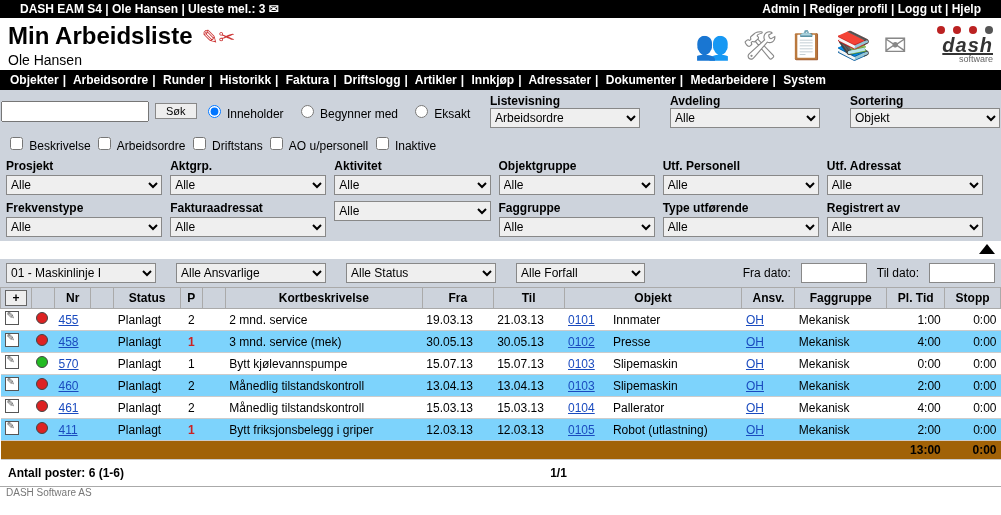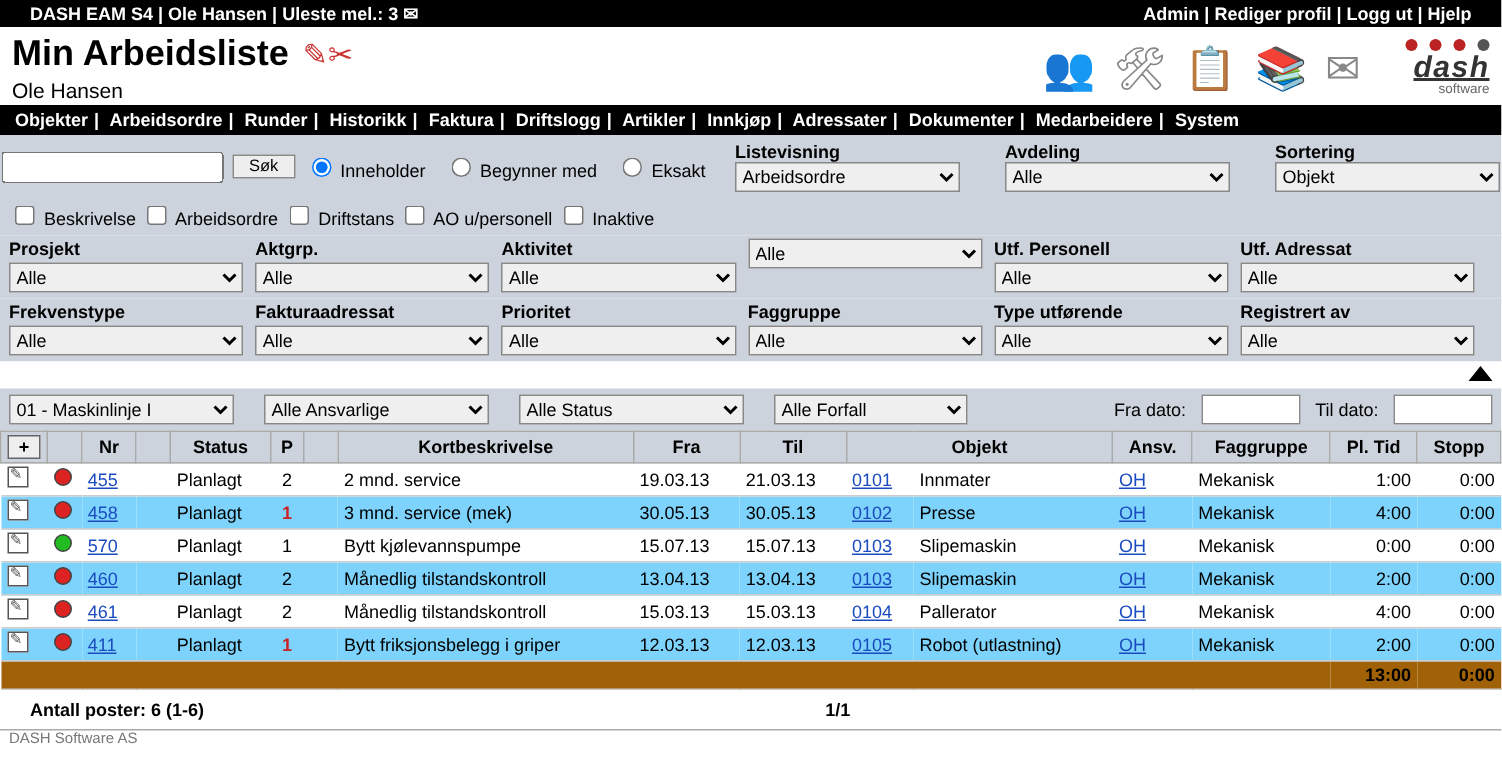--- a/index.html
+++ b/index.html
@@ -209,21 +209,21 @@
     position: absolute;
     top: -2px; left: 1px;
     color: #555;
   }
   a.linkblue { color: #1a4bbf; text-decoration: underline; cursor: pointer; }
   .red { color: #c22; font-weight: bold; }
   .footerbar {
     display: flex;
     justify-content: space-between;
     font-weight: bold;
-    padding: 6px 20px;
+    padding: 6px 8px;
     font-size: 12px;
   }
   .copyright {
     font-size: 10px;
     color: #777;
     padding: 0 6px 4px 6px;
     border-top: 1px solid #aaa;
   }
   .listview-row {
     display: flex;
@@ -338,20 +338,21 @@
     </div>
   <div class="cell">
       <label>Aktgrp.</label>
       <select><option>Alle</option></select>
     </div>
   <div class="cell">
       <label>Aktivitet</label>
       <select><option>Alle</option></select>
     </div>
   <div class="cell">
+      <label>Objektgruppe</label>
       <select><option>Alle</option></select>
     </div>
   <div class="cell">
       <label>Utf. Personell</label>
       <select><option>Alle</option></select>
     </div>
   <div class="cell">
       <label>Utf. Adressat</label>
       <select><option>Alle</option></select>
     </div>
@@ -360,21 +361,20 @@
 <div class="selectgrid">
   <div class="cell">
       <label>Frekvenstype</label>
       <select><option>Alle</option></select>
     </div>
   <div class="cell">
       <label>Fakturaadressat</label>
       <select><option>Alle</option></select>
     </div>
   <div class="cell">
-      <label>Prioritet</label>
       <select><option>Alle</option></select>
     </div>
   <div class="cell">
       <label>Faggruppe</label>
       <select><option>Alle</option></select>
     </div>
   <div class="cell">
       <label>Type utførende</label>
       <select><option>Alle</option></select>
     </div>

